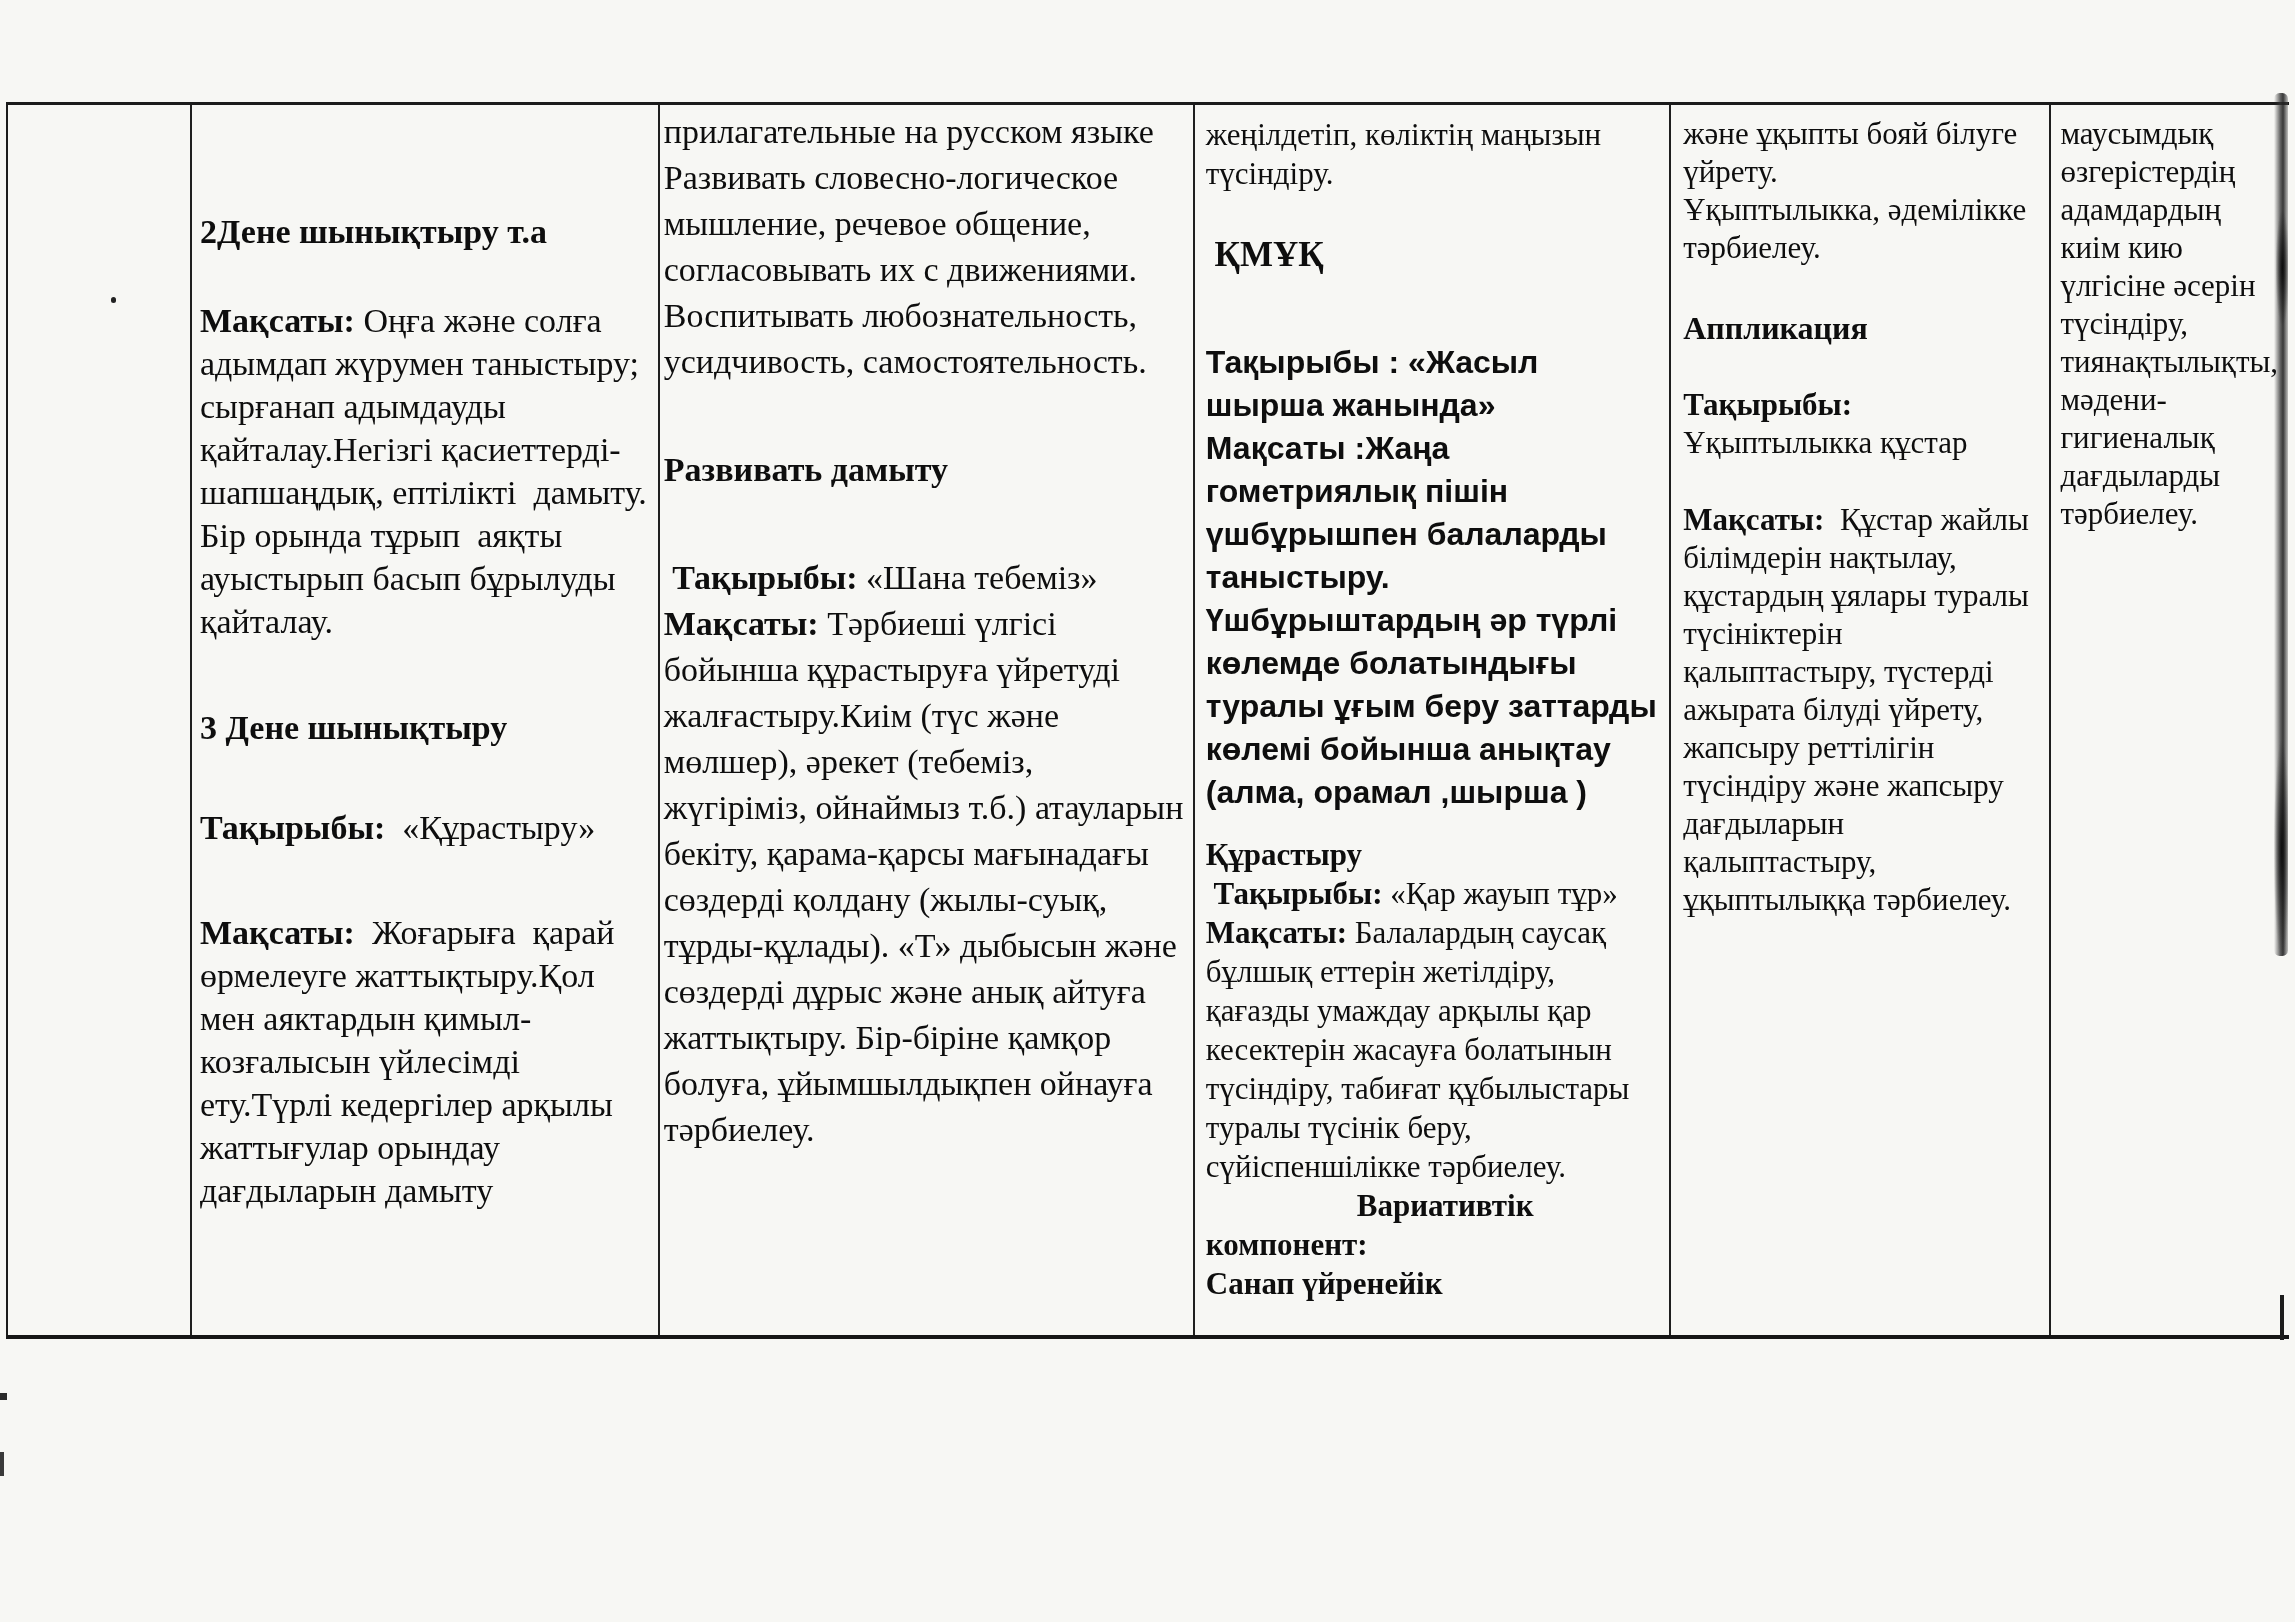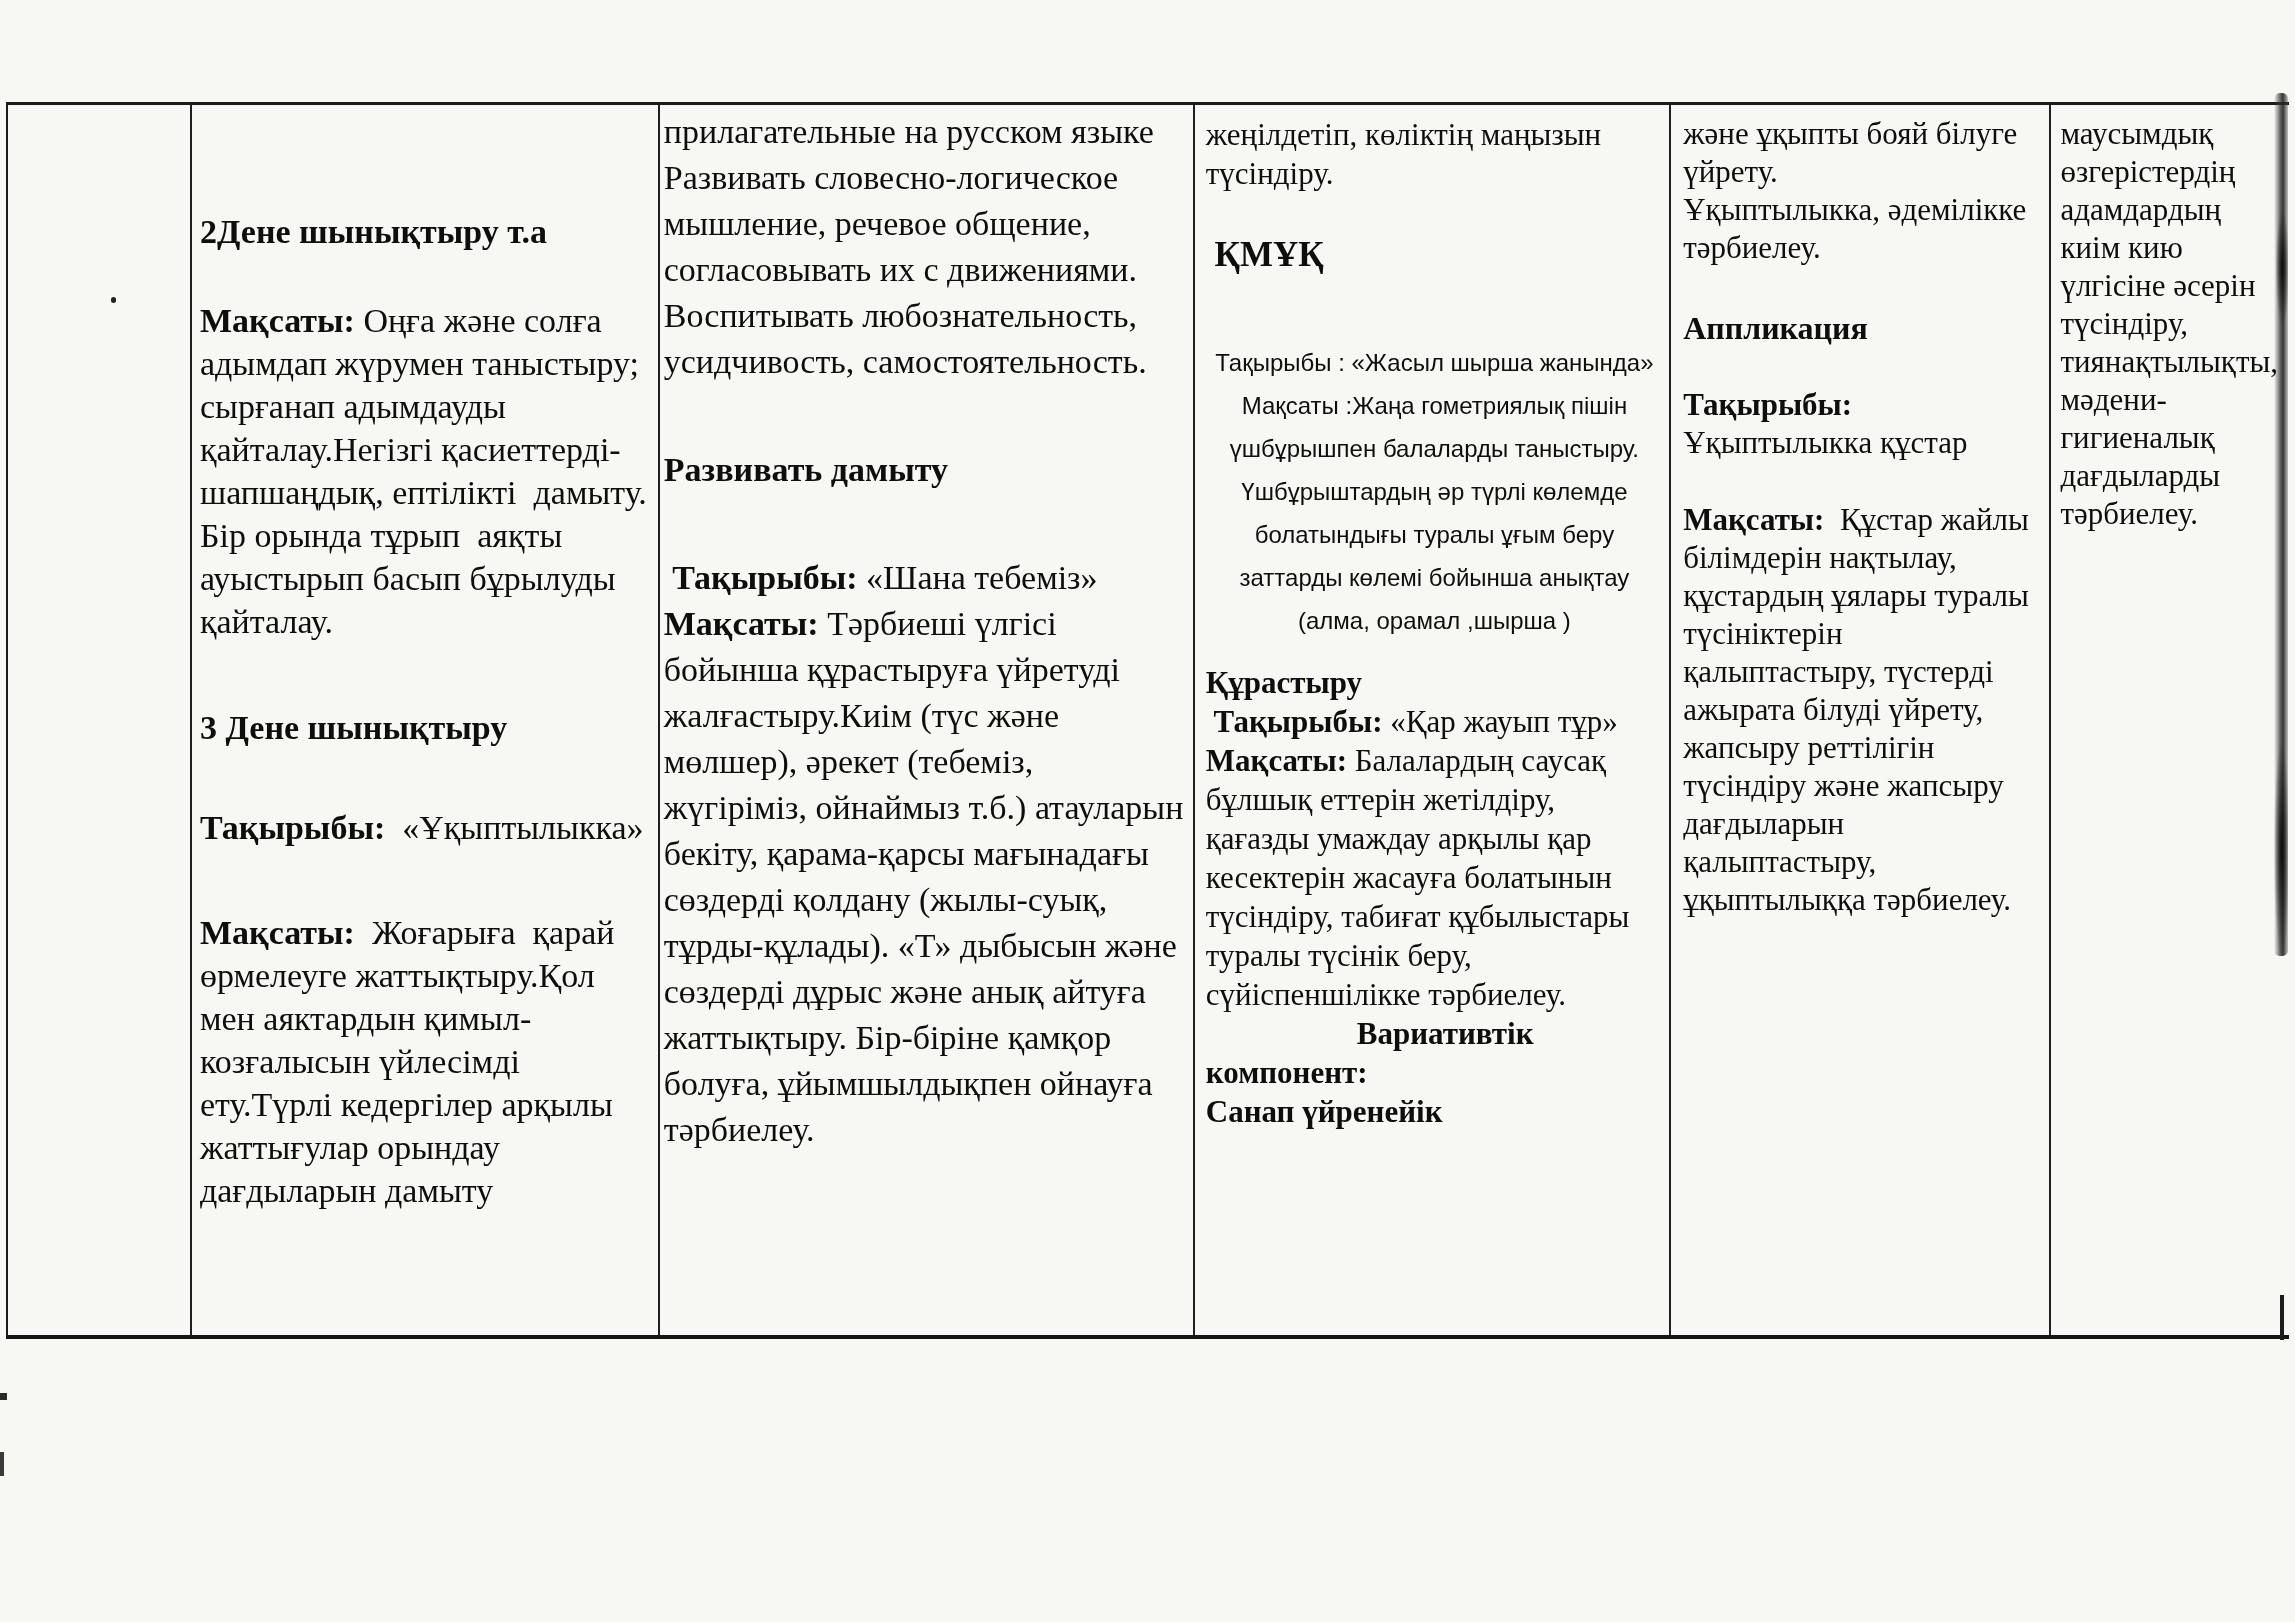--- a/index.html
+++ b/index.html
@@ -31,22 +31,22 @@
   .c1{width:184px;}
   .c2{width:468px;padding:105px 8.4px 0 8.4px;font-size:34px;line-height:43px;}
   .c3{width:535px;padding:4.2px 8.4px 0 4.2px;font-size:34px;line-height:46px;}
   .c4{width:476px;padding:9.8px 5.6px 0 11.2px;font-size:31px;line-height:39px;}
   .c5{width:380px;padding:9.8px 8.4px 0 12.6px;font-size:31px;line-height:38px;}
   .c6{flex:1;padding:9.8px 5.6px 0 9.8px;font-size:31px;line-height:38px;}
   p{margin:0;white-space:pre-wrap;}
   .b{font-weight:bold;}
   .sans{
     font-family:"Liberation Sans", sans-serif;
-    font-weight:normal;
-    font-size:24px;line-height:43px;text-align:center;
+    font-weight:bold;
+    font-size:32px;line-height:43px;
   }
   .indent1{ text-indent:151px; }
   
   .ink-dot{
     position:absolute;left:103px;top:192px;
     width:5.6px;height:5.6px;border-radius:50%;
     background:#222;
   }
   .scan-band{
     position:absolute;left:2274px;top:93px;
@@ -76,21 +76,21 @@
   <div class="sheet-table">
 
     <div class="cell c1">
       <span class="ink-dot"></span>
     </div>
 
     <div class="cell c2">
       <p class="b" style="margin-bottom:46px">2Дене шынықтыру т.а</p>
       <p style="margin-bottom:63px"><b>Мақсаты:</b><span> Оңға және солға адымдап жүрумен таныстыру; сырғанап адымдауды  қайталау.Негізгі қасиеттерді- шапшаңдық, ептілікті  дамыту. Бір орында тұрып  аяқты  ауыстырып басып бұрылуды  қайталау.</span></p>
       <p class="b" style="margin-bottom:57px">3 Дене шынықтыру</p>
-      <p style="margin-bottom:62px"><b>Тақырыбы:</b><span>  «Ұқыптылыкка»</span></p>
+      <p style="margin-bottom:62px"><b>Тақырыбы:</b><span>  «Құрастыру»</span></p>
       <p><b>Мақсаты:</b><span>  Жоғарыға  қарай өрмелеуге жаттықтыру.Қол мен аяктардын қимыл-козғалысын үйлесімді ету.Түрлі кедергілер арқылы жаттығулар орындау дағдыларын дамыту</span></p>
     </div>
 
     <div class="cell c3">
       <p style="margin-bottom:62px">прилагательные на русском языке Развивать словесно-логическое мышление, речевое общение, согласовывать их с движениями. Воспитывать любознательность, усидчивость, самостоятельность.</p>
       <p class="b" style="margin-bottom:62px">Развивать дамыту</p>
       <p><b> Тақырыбы:</b><span> «Шана тебеміз»</span></p>
       <p><b>Мақсаты:</b><span> Тәрбиеші үлгісі бойынша құрастыруға үйретуді жалғастыру.Киім (түс және мөлшер), әрекет (тебеміз, жүгіріміз, ойнаймыз т.б.) атауларын бекіту, қарама-қарсы мағынадағы сөздерді қолдану (жылы-суық, тұрды-құлады). «Т» дыбысын және сөздерді дұрыс және анық айтуға жаттықтыру. Бір-біріне қамқор болуға, ұйымшылдықпен ойнауға тәрбиелеу.</span></p>
     </div>
 

